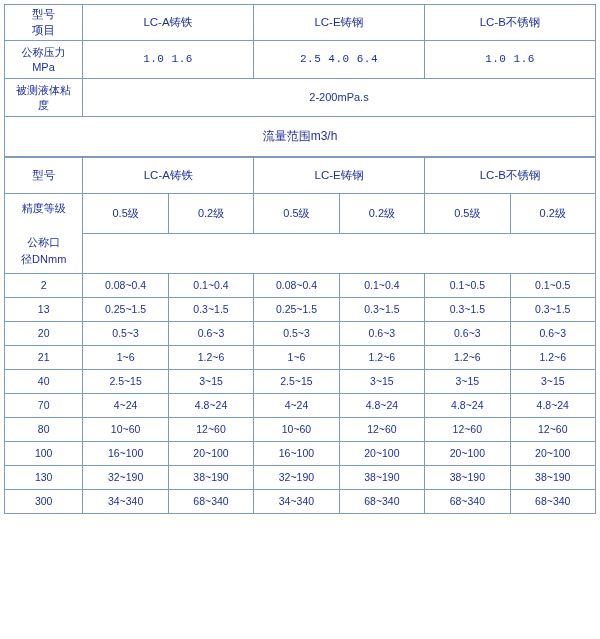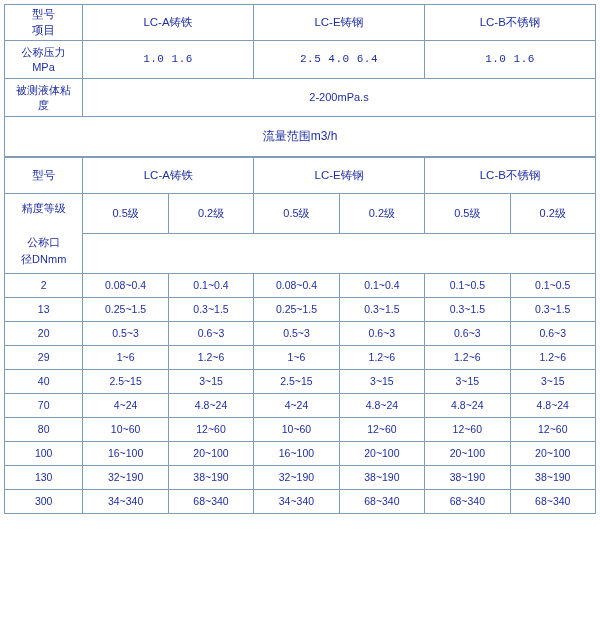--- a/index.html
+++ b/index.html
@@ -163,21 +163,21 @@
       <tr class="row-data">
         <td>20</td>
         <td>0.5~3</td>
         <td>0.6~3</td>
         <td>0.5~3</td>
         <td>0.6~3</td>
         <td>0.6~3</td>
         <td>0.6~3</td>
       </tr>
       <tr class="row-data">
-        <td>29</td>
+        <td>21</td>
         <td>1~6</td>
         <td>1.2~6</td>
         <td>1~6</td>
         <td>1.2~6</td>
         <td>1.2~6</td>
         <td>1.2~6</td>
       </tr>
       <tr class="row-data">
         <td>40</td>
         <td>2.5~15</td>

